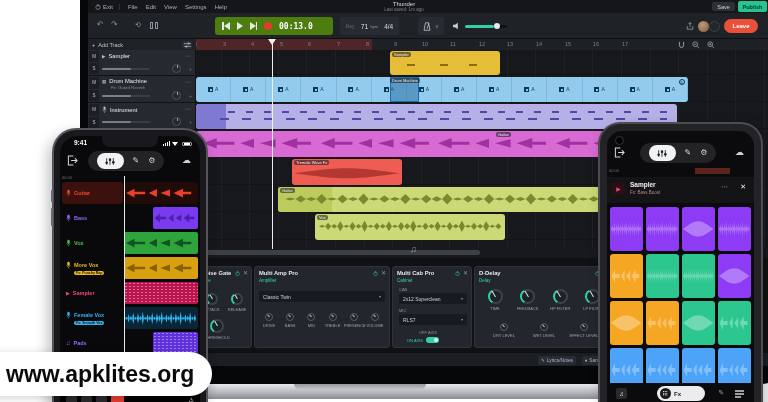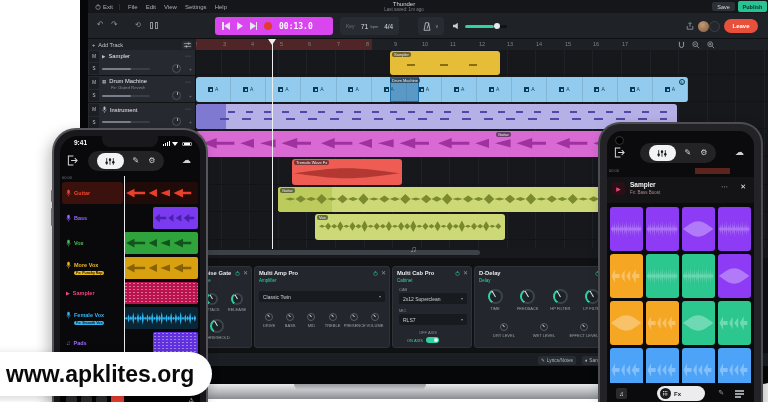--- a/index.html
+++ b/index.html
@@ -18,21 +18,21 @@
 .menubar .mi{cursor:default}
 .mexit{display:flex;align-items:center;gap:2px;padding-right:6px;border-right:1px solid #2a2d32}
 .btn-save{position:absolute;left:624px;top:2px;width:23px;height:9px;background:#2c3137;border-radius:2px;color:#d5d8db;font-size:5.5px;display:flex;align-items:center;justify-content:center}
 .btn-publish{position:absolute;left:650px;top:1px;width:29px;height:11px;border-radius:2px;color:#04312a;font-size:5.5px;font-weight:bold;display:flex;align-items:center;justify-content:center}
 .title-block{position:absolute;left:316px;top:1px;transform:translateX(-50%);text-align:center;line-height:1.1}
 .tb-title{font-size:6px;color:#d8dbde}
 .tb-saved{font-size:4.5px;color:#7d838a}
 
 .toolbar{position:absolute;left:0;top:13px;width:680px;height:26px;background:#1f2328;border-bottom:1px solid #0e1013}
 .ic{color:#8d939a;font-size:8px;line-height:1}
-.transport{position:absolute;left:127px;top:4px;width:118px;height:18px;background:#d946ef;border-radius:3px;display:flex;align-items:center;gap:7px;padding:0 7px}
+.transport{position:absolute;left:127px;top:4px;width:118px;height:18px;background:#4d7c0f;border-radius:3px;display:flex;align-items:center;gap:7px;padding:0 7px}
 .tri-r{width:0;height:0;border-left:6px solid #e6e9ec;border-top:4px solid transparent;border-bottom:4px solid transparent}
 .tbar{width:1.5px;height:8px;background:#e6e9ec}
 .rec{width:8px;height:8px;border-radius:50%}
 .time{font-size:8px;font-weight:bold;color:#fff;font-family:"DejaVu Sans Mono",monospace}
 .bpmbox{position:absolute;left:252px;top:4px;height:18px;display:flex;align-items:center;gap:6px;background:#272c32;border-radius:3px;padding:0 6px}
 .metrobox{position:absolute;left:330px;top:4px;height:18px;display:flex;align-items:center;gap:4px;background:#272c32;border-radius:3px;padding:0 5px}
 .volbox{position:absolute;left:365px;top:4px;height:18px;display:flex;align-items:center;gap:4px}
 .voltrack{width:42px;height:3px;background:#101215;border-radius:2px;position:relative}
 .volfill{position:absolute;left:0;top:0;height:3px;width:70%;border-radius:2px}
 .volknob{position:absolute;left:68%;top:-2px;width:6px;height:6px;border-radius:50%;background:#e9ebed}

